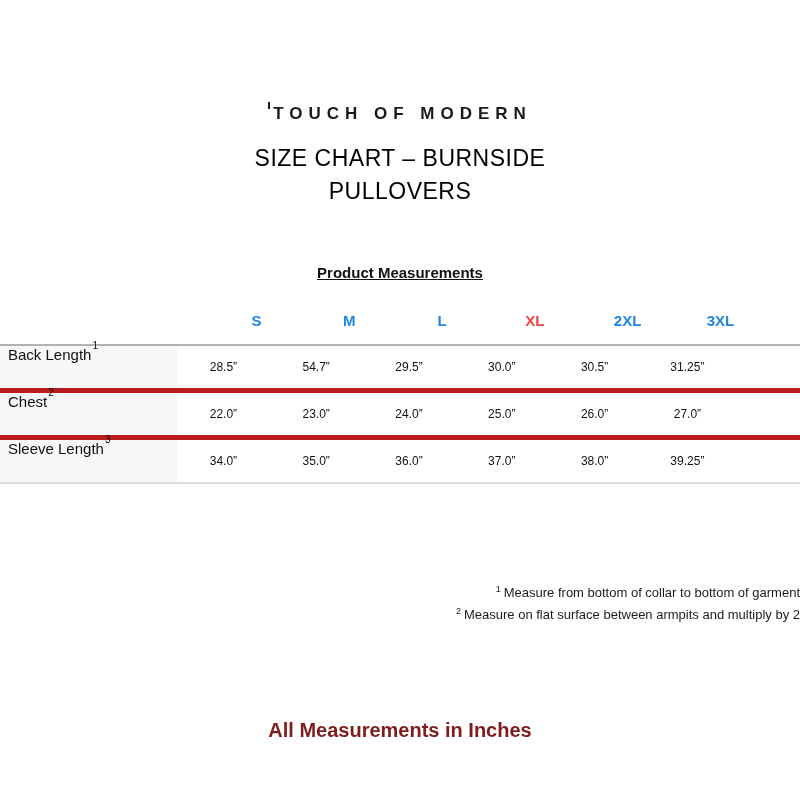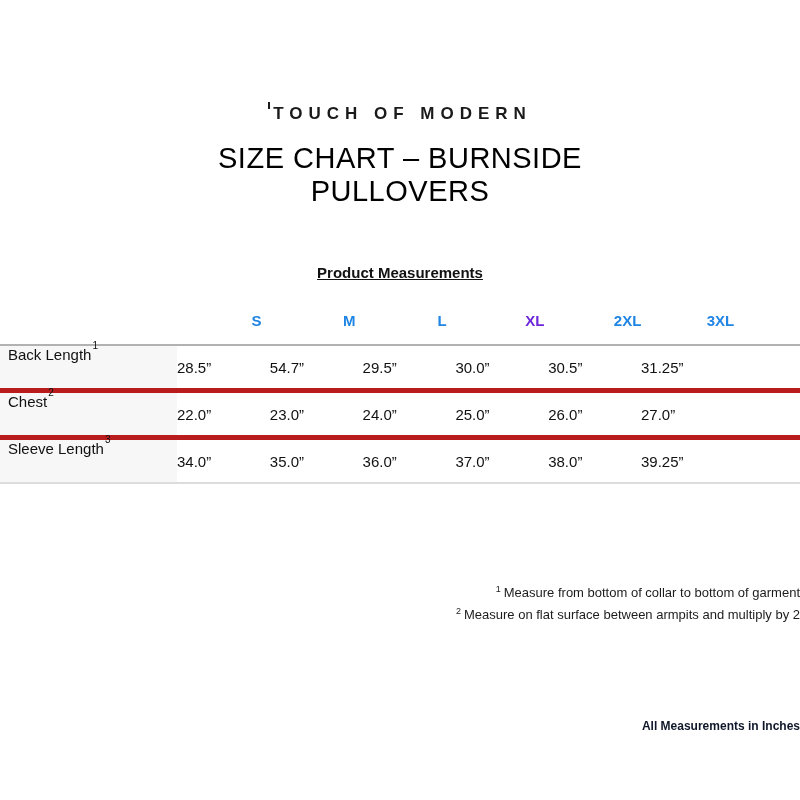--- a/index.html
+++ b/index.html
@@ -33,21 +33,21 @@
     height: 7px;
     background: #1a1a1a;
     margin-right: 3px;
     vertical-align: 10px;
   }
 
   
   .title {
     margin: 18px 0 0 0;
     text-align: center;
-    font-size: 29px;
+    font-size: 23px;
     font-weight: 500;
     line-height: 33px;
     color: #000000;
     letter-spacing: 0.5px;
   }
 
   
   .subtitle {
     margin-top: 56px;
     text-align: center;
@@ -98,43 +98,44 @@
     padding-left: 8px;
     box-sizing: border-box;
     font-size: 15px;
   }
   .row-label sup {
     font-size: 10px;
     line-height: 0;
     margin-left: 1px;
   }
   .t-cell {
-    font-size: 15px;
+    text-align: center;
+    font-size: 12px;
   }
 
   
   .footnotes {
     margin: 96px 0 0 42px;
     font-size: 13px;
     line-height: 18px;
     color: #1c1c1c;
     text-align: right;
   }
   .footnote sup {
     font-size: 9px;
     margin-right: 3px;
   }
 
   
   .footer-note {
     margin-top: 94px;
-    text-align: right;
-    font-size: 12px;
-    font-weight: 700;
-    color: #0f172a;
+    text-align: center;
+    font-size: 20px;
+    font-weight: 700;
+    color: #7f1d1d;
   }
 </style>
 </head>
 <body>
 
 <div class="page">
 
   <div class="logo">
     <span class="logo-tick"></span><span>TOUCH OF MODERN</span>
   </div>
@@ -144,21 +145,21 @@
     <span>PULLOVERS</span>
   </h1>
 
   <div class="subtitle">Product Measurements</div>
 
   <div class="grid size-header">
     <div class="size-col-spacer"></div>
     <div class="size-col" style="color:#2085E3">S</div>
     <div class="size-col" style="color:#2085E3">M</div>
     <div class="size-col" style="color:#2085E3">L</div>
-    <div class="size-col" style="color:#6d28d9">XL</div>
+    <div class="size-col" style="color:#ef4444">XL</div>
     <div class="size-col" style="color:#2085E3">2XL</div>
     <div class="size-col" style="color:#2085E3">3XL</div>
   </div>
 
   <div class="size-table">
 
     <div class="t-row">
       <div class="row-label">
         <span>Back Length</span>
           <sup>1</sup>

